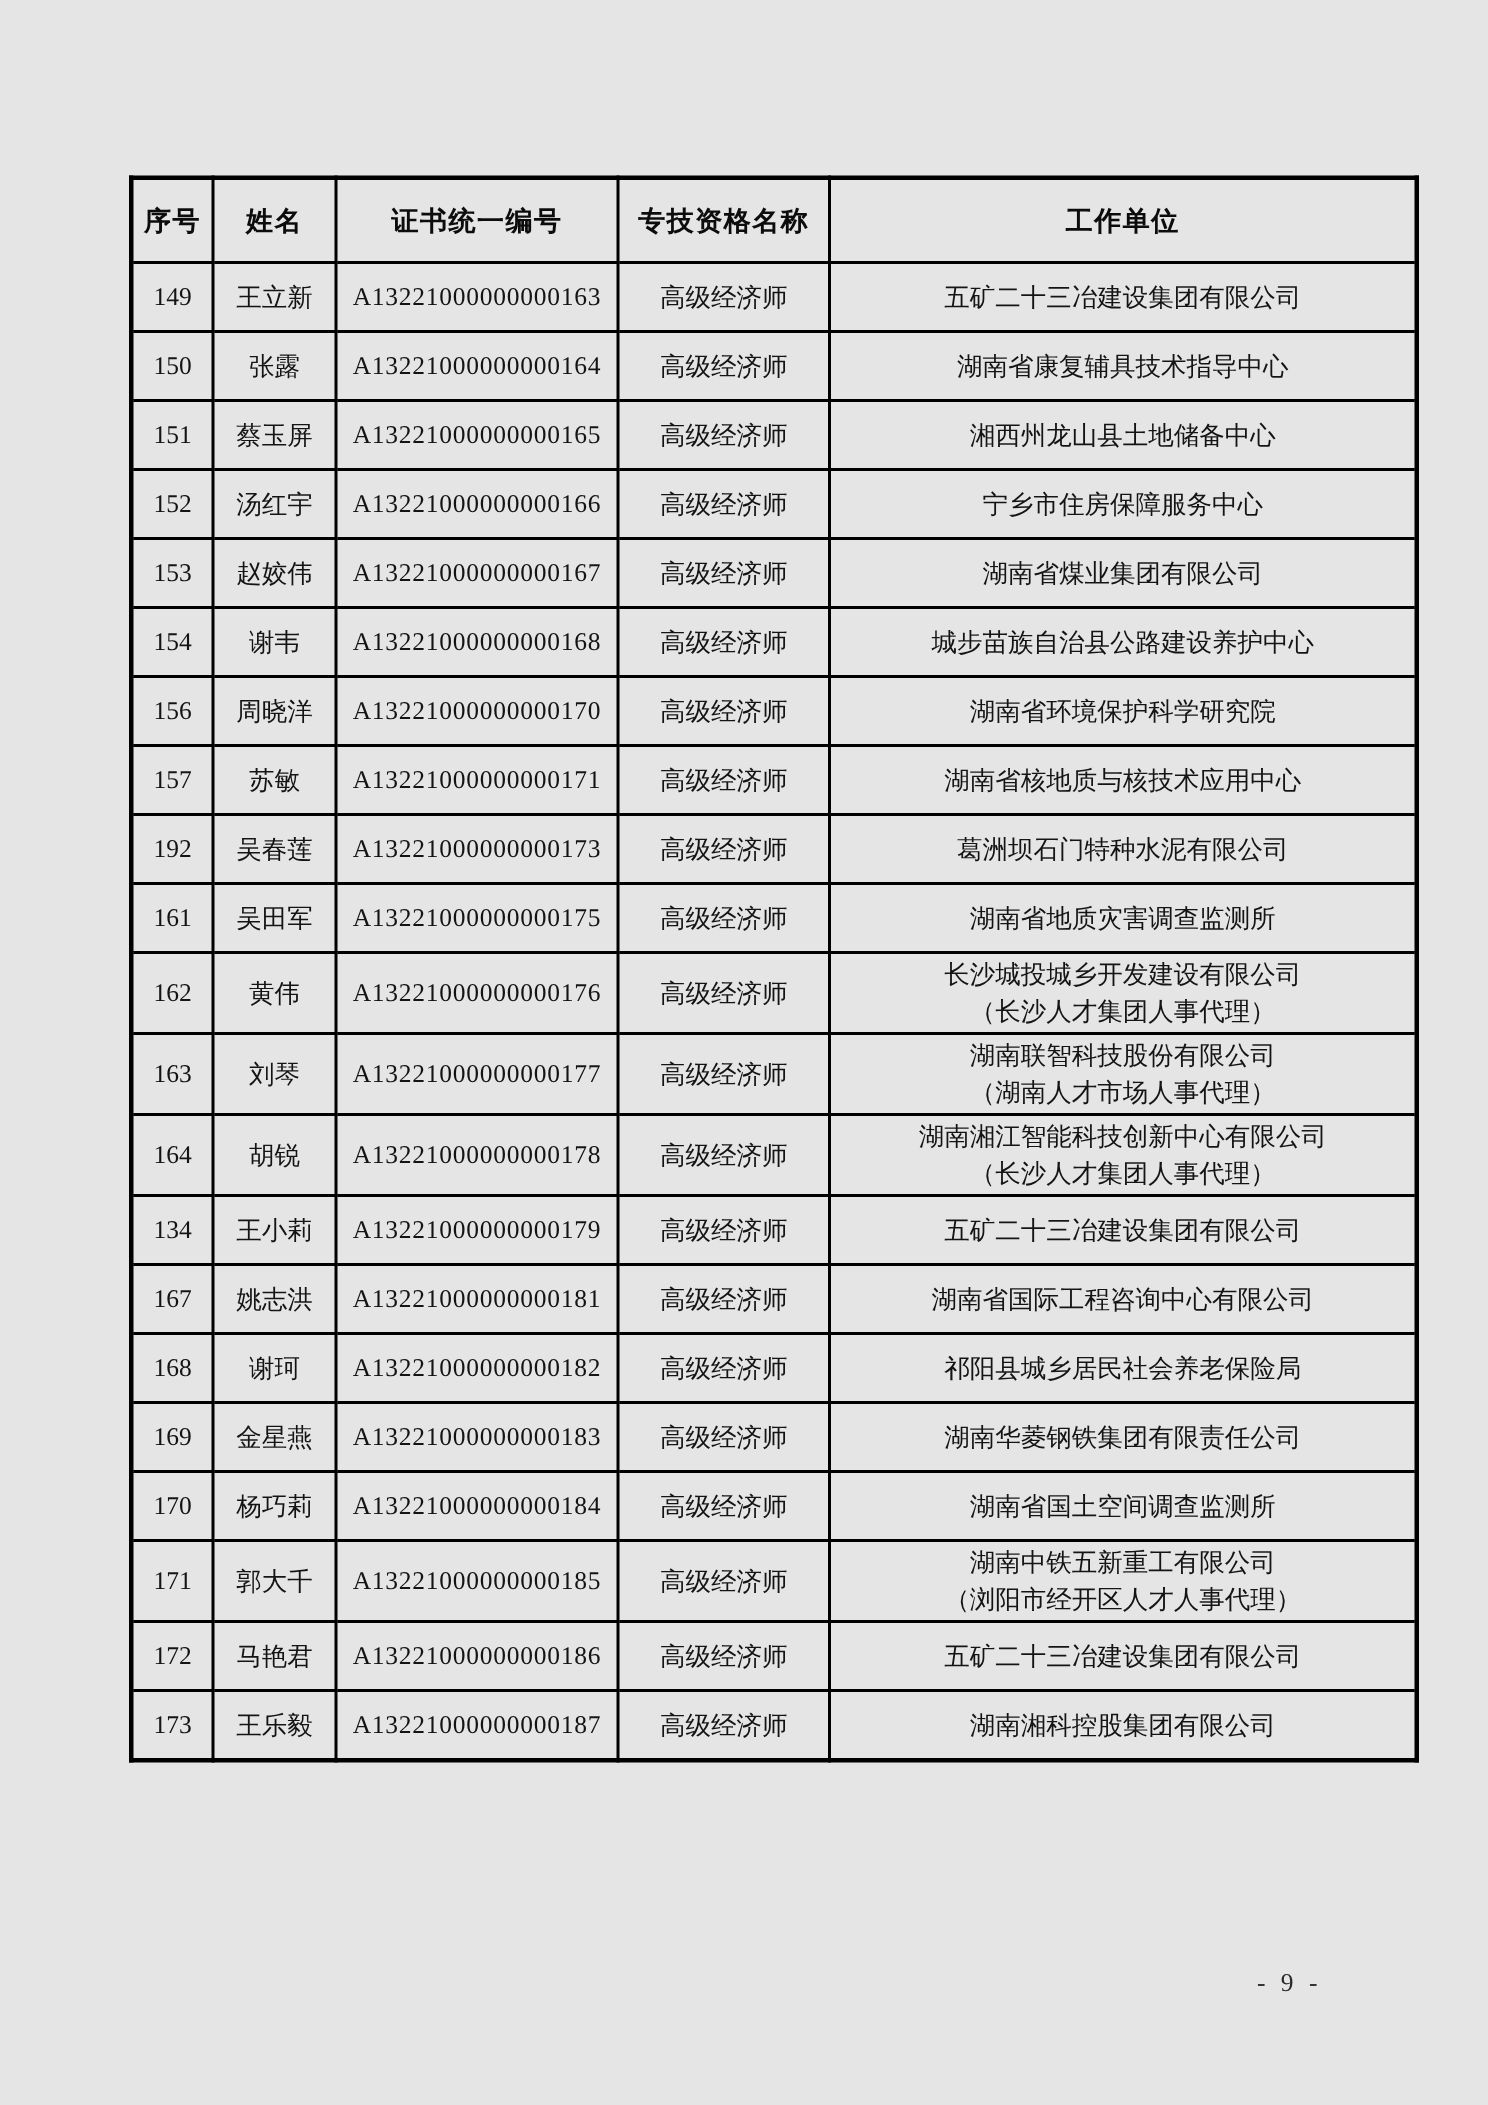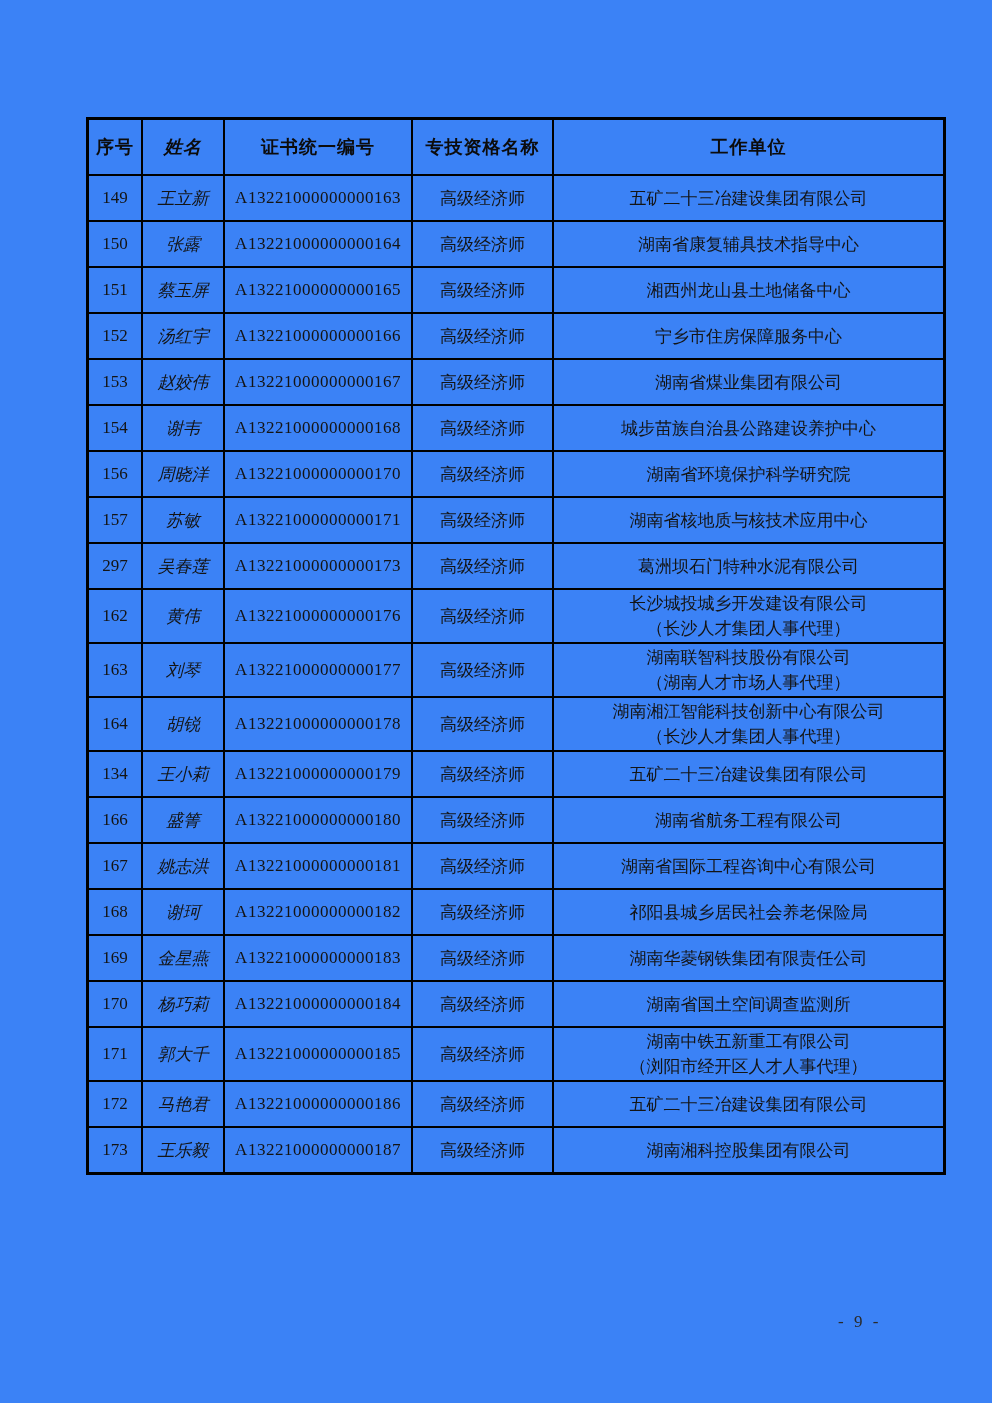--- a/index.html
+++ b/index.html
@@ -11,21 +11,21 @@
     width: 992px;
     height: 1403px;
     position: relative;
     font-family: "Liberation Serif", "DejaVu Serif", serif;
     color: #141414;
     overflow: hidden;
   }
   .page {
     position: absolute;
     inset: 0;
-    background: #3b82f6;
+    background: #e5e5e5;
   }
   table.cert-table {
     position: absolute;
     left: 86px;
     top: 117px;
     width: 806px;
     border-collapse: collapse;
     table-layout: fixed;
     border: 3px solid #000;
   }
@@ -43,21 +43,21 @@
     font-weight: bold;
     font-size: 18px;
     letter-spacing: 1px;
     color: #0c0c0c;
   }
   .cert-table td {
     height: 42px;
     font-size: 17px;
   }
   .col-no   { width: 44px;  }
-  .col-name { width: 72px; font-style: italic;  }
+  .col-name { width: 72px;  }
   .col-cert { width: 178px; }
   .col-qual { width: 131px; font-family: Liberation Serif, serif; }
   .col-unit { width: 381px; }
   td.cert-cell {
     font-size: 17px;
     letter-spacing: 0.5px;
     white-space: nowrap;
   }
   .unit-line {
     line-height: 25px;
@@ -155,26 +155,35 @@
         <tr>
           <td class="col-no">157</td>
           <td class="col-name">苏敏</td>
           <td class="col-cert cert-cell">A13221000000000171</td>
           <td class="col-qual">高级经济师</td>
           <td class="col-unit">
             <div class="unit-line">湖南省核地质与核技术应用中心</div>
           </td>
         </tr>
         <tr>
-          <td class="col-no">297</td>
+          <td class="col-no">192</td>
           <td class="col-name">吴春莲</td>
           <td class="col-cert cert-cell">A13221000000000173</td>
           <td class="col-qual">高级经济师</td>
           <td class="col-unit">
             <div class="unit-line">葛洲坝石门特种水泥有限公司</div>
+          </td>
+        </tr>
+        <tr>
+          <td class="col-no">161</td>
+          <td class="col-name">吴田军</td>
+          <td class="col-cert cert-cell">A13221000000000175</td>
+          <td class="col-qual">高级经济师</td>
+          <td class="col-unit">
+            <div class="unit-line">湖南省地质灾害调查监测所</div>
           </td>
         </tr>
         <tr>
           <td class="col-no">162</td>
           <td class="col-name">黄伟</td>
           <td class="col-cert cert-cell">A13221000000000176</td>
           <td class="col-qual">高级经济师</td>
           <td class="col-unit">
             <div class="unit-line">长沙城投城乡开发建设有限公司</div>
             <div class="unit-line">（长沙人才集团人事代理）</div>
@@ -203,29 +212,20 @@
         <tr>
           <td class="col-no">134</td>
           <td class="col-name">王小莉</td>
           <td class="col-cert cert-cell">A13221000000000179</td>
           <td class="col-qual">高级经济师</td>
           <td class="col-unit">
             <div class="unit-line">五矿二十三冶建设集团有限公司</div>
           </td>
         </tr>
         <tr>
-          <td class="col-no">166</td>
-          <td class="col-name">盛箐</td>
-          <td class="col-cert cert-cell">A13221000000000180</td>
-          <td class="col-qual">高级经济师</td>
-          <td class="col-unit">
-            <div class="unit-line">湖南省航务工程有限公司</div>
-          </td>
-        </tr>
-        <tr>
           <td class="col-no">167</td>
           <td class="col-name">姚志洪</td>
           <td class="col-cert cert-cell">A13221000000000181</td>
           <td class="col-qual">高级经济师</td>
           <td class="col-unit">
             <div class="unit-line">湖南省国际工程咨询中心有限公司</div>
           </td>
         </tr>
         <tr>
           <td class="col-no">168</td>

